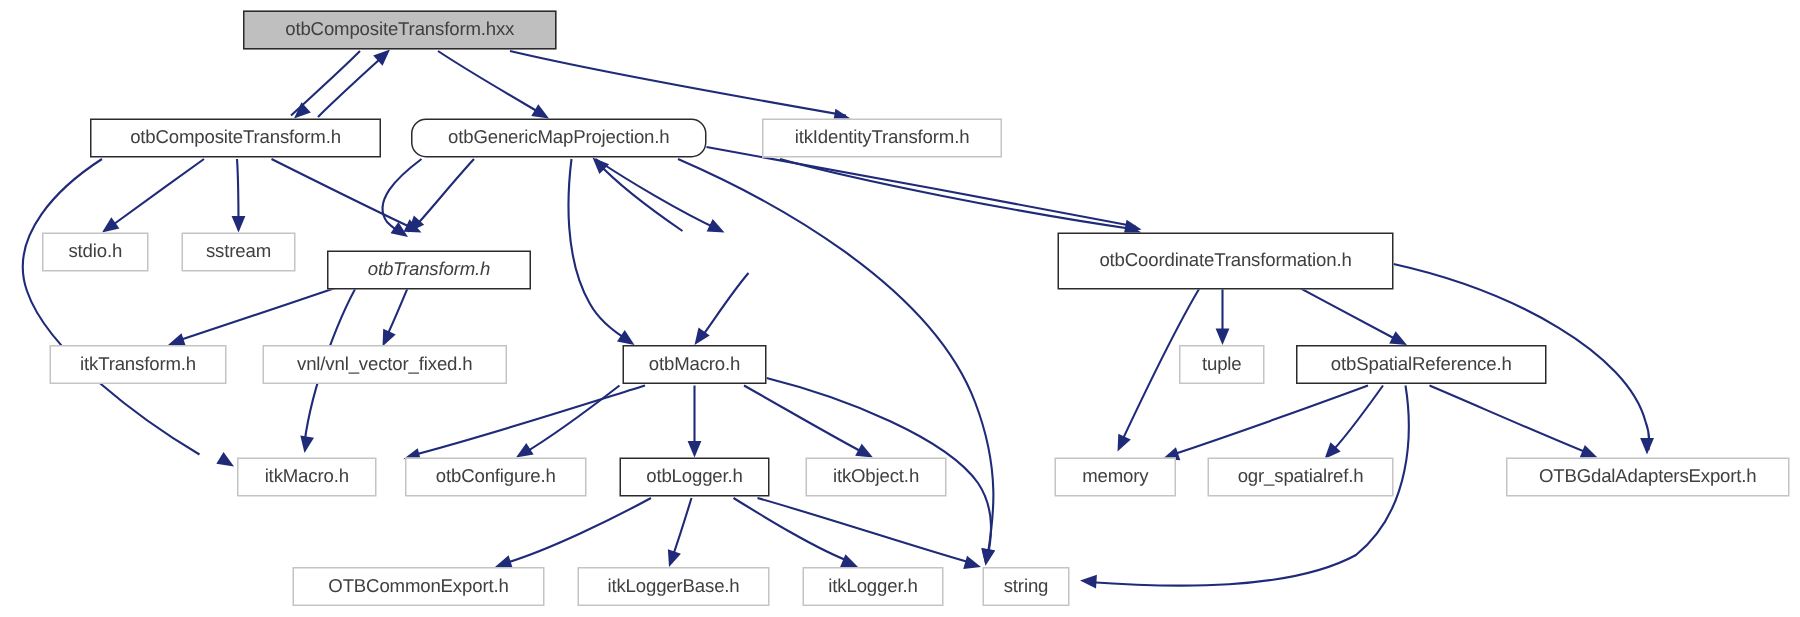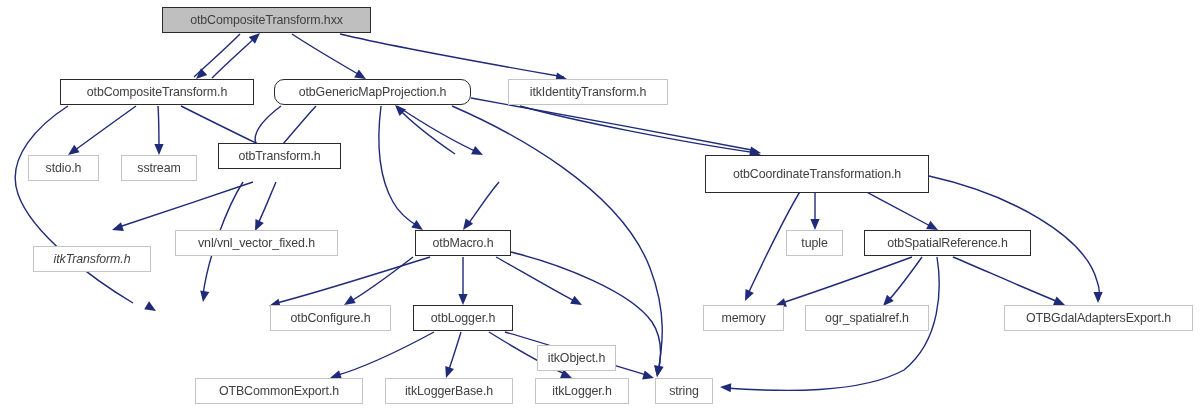--- a/index.html
+++ b/index.html
@@ -224,48 +224,51 @@
       </div>
       <div class="node light" style="left: 508px; top: 79px; width: 160px; height: 26px;">
         <span class="node-label">itkIdentityTransform.h</span>
       </div>
       <div class="node light" style="left: 28px; top: 155px; width: 71px; height: 26px;">
         <span class="node-label">stdio.h</span>
       </div>
       <div class="node light" style="left: 121px; top: 155px; width: 76px; height: 26px;">
         <span class="node-label">sstream</span>
       </div>
-      <div class="node strong" style="left: 218px; top: 143px; width: 123px; height: 26px;">
+      <div class="node strong" style="left: 218px; top: 167px; width: 136px; height: 26px; font-style: italic;">
         <span class="node-label">otbTransform.h</span>
       </div>
       <div class="node strong" style="left: 705px; top: 155px; width: 224px; height: 38px;">
         <span class="node-label">otbCoordinateTransformation.h</span>
       </div>
-      <div class="node light" style="left: 33px; top: 246px; width: 118px; height: 26px; font-style: italic;">
+      <div class="node light" style="left: 33px; top: 230px; width: 118px; height: 26px;">
         <span class="node-label">itkTransform.h</span>
       </div>
       <div class="node light" style="left: 175px; top: 230px; width: 163px; height: 26px;">
         <span class="node-label">vnl/vnl_vector_fixed.h</span>
       </div>
       <div class="node strong" style="left: 415px; top: 230px; width: 96px; height: 26px;">
         <span class="node-label">otbMacro.h</span>
       </div>
       <div class="node light" style="left: 786px; top: 230px; width: 57px; height: 26px;">
         <span class="node-label">tuple</span>
       </div>
       <div class="node strong" style="left: 864px; top: 230px; width: 167px; height: 26px;">
         <span class="node-label">otbSpatialReference.h</span>
       </div>
+      <div class="node light" style="left: 158px; top: 305px; width: 93px; height: 26px;">
+        <span class="node-label">itkMacro.h</span>
+      </div>
       <div class="node light" style="left: 270px; top: 305px; width: 121px; height: 26px;">
         <span class="node-label">otbConfigure.h</span>
       </div>
       <div class="node strong" style="left: 413px; top: 305px; width: 100px; height: 26px;">
         <span class="node-label">otbLogger.h</span>
       </div>
-      <div class="node light" style="left: 537px; top: 305px; width: 79px; height: 26px; margin-top: 40px;">
+      <div class="node light" style="left: 537px; top: 305px; width: 94px; height: 26px;">
         <span class="node-label">itkObject.h</span>
       </div>
       <div class="node light" style="left: 703px; top: 305px; width: 81px; height: 26px;">
         <span class="node-label">memory</span>
       </div>
       <div class="node light" style="left: 805px; top: 305px; width: 124px; height: 26px;">
         <span class="node-label">ogr_spatialref.h</span>
       </div>
       <div class="node light" style="left: 1004px; top: 305px; width: 189px; height: 26px;">
         <span class="node-label">OTBGdalAdaptersExport.h</span>

